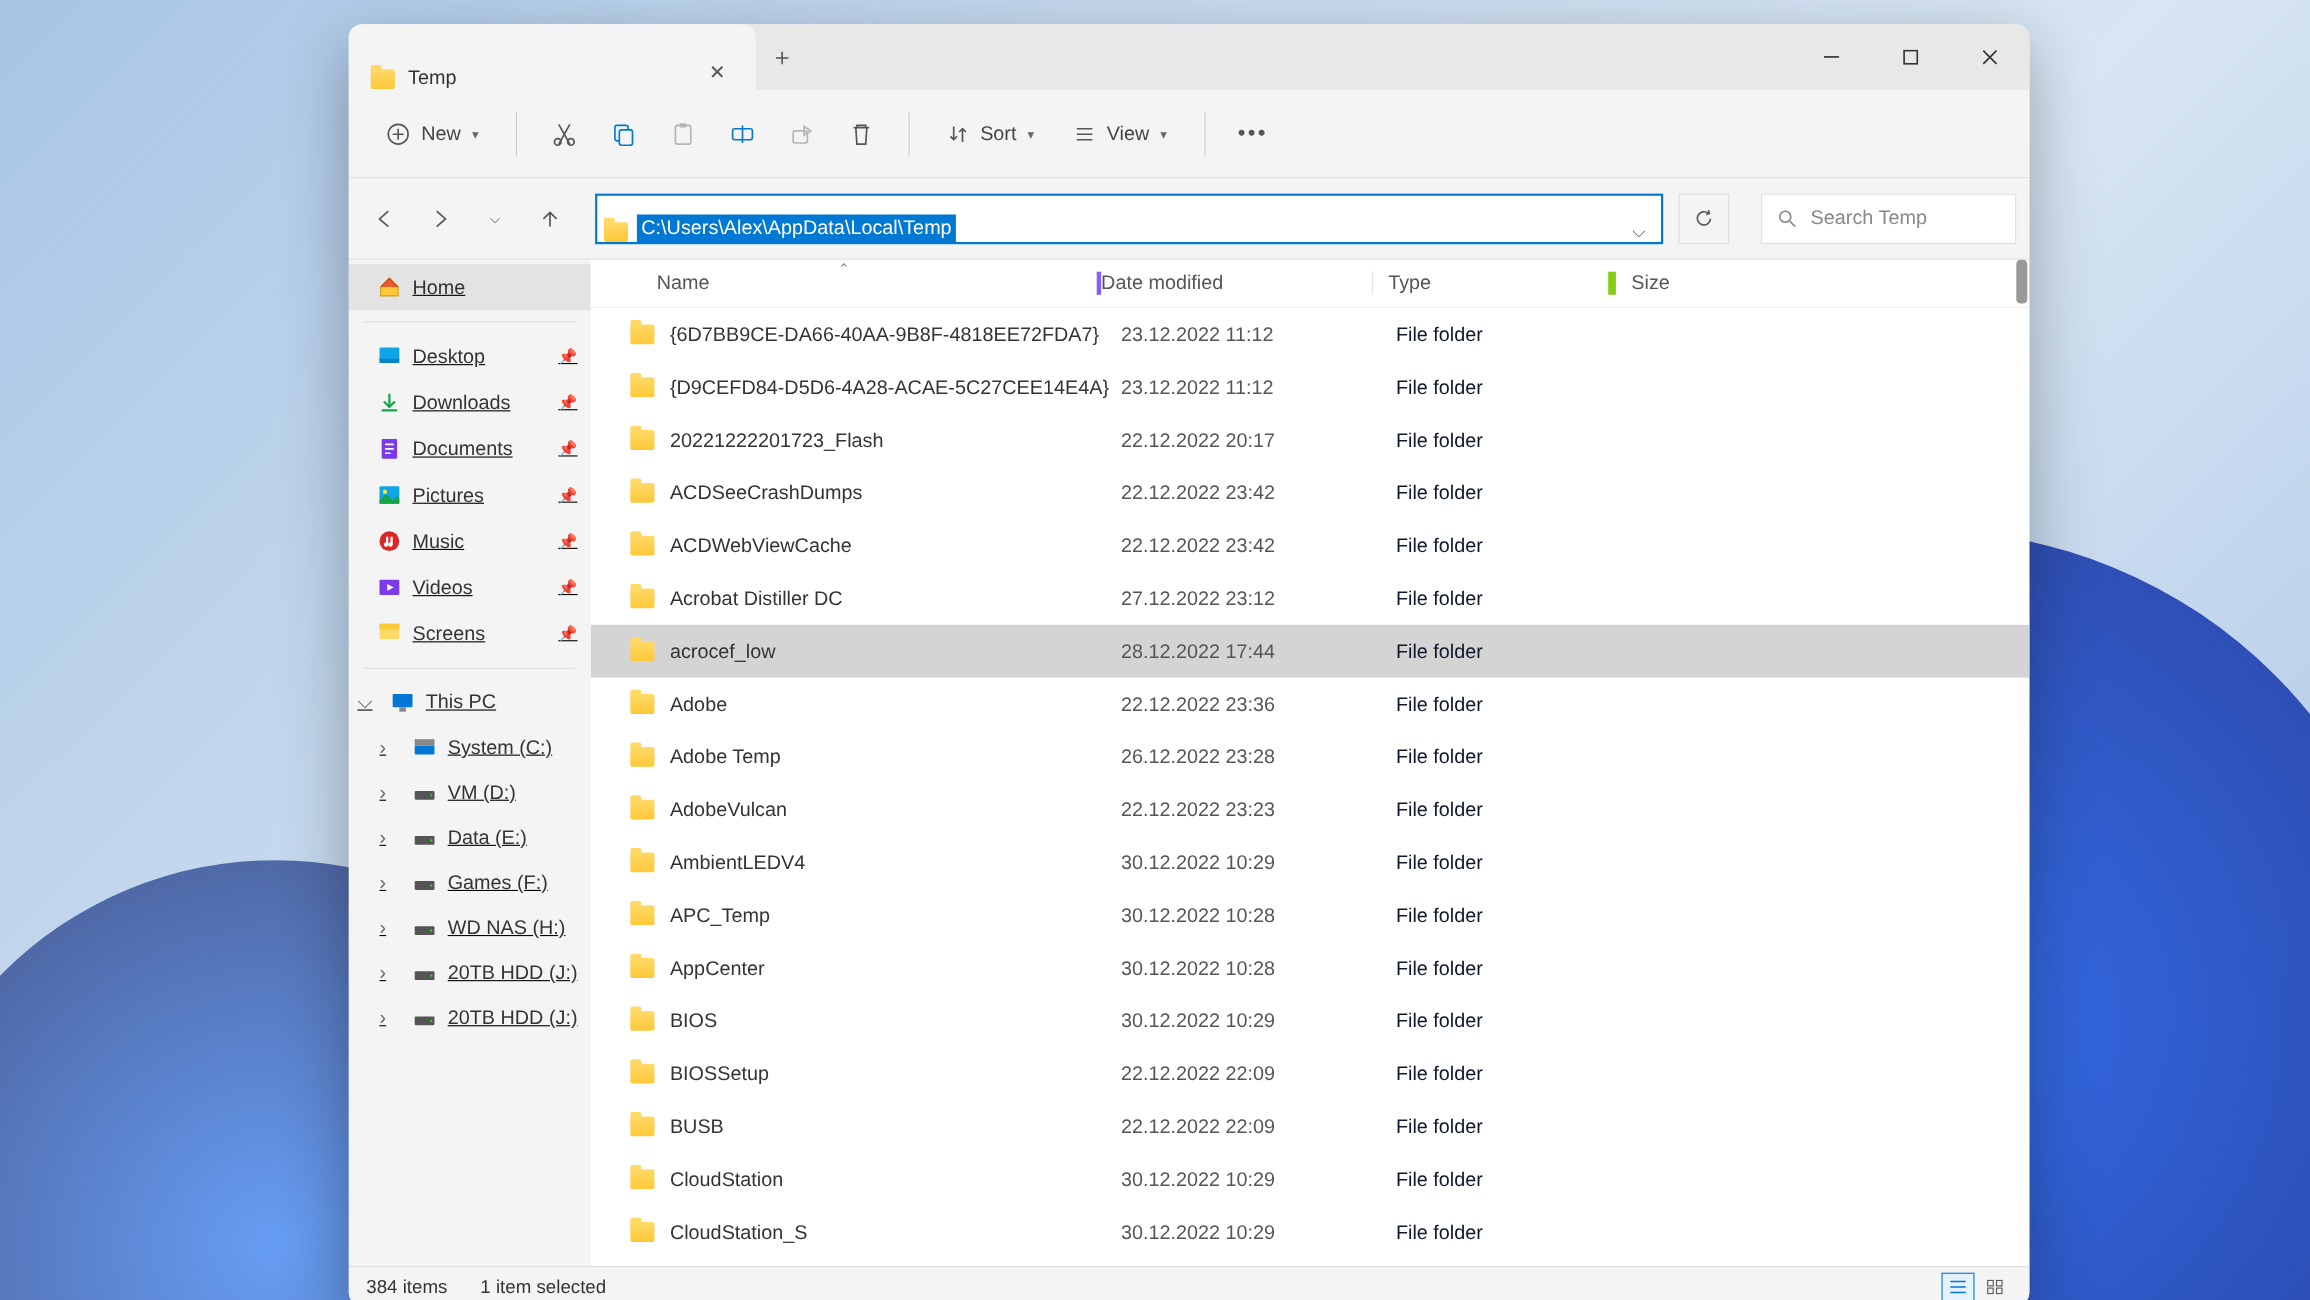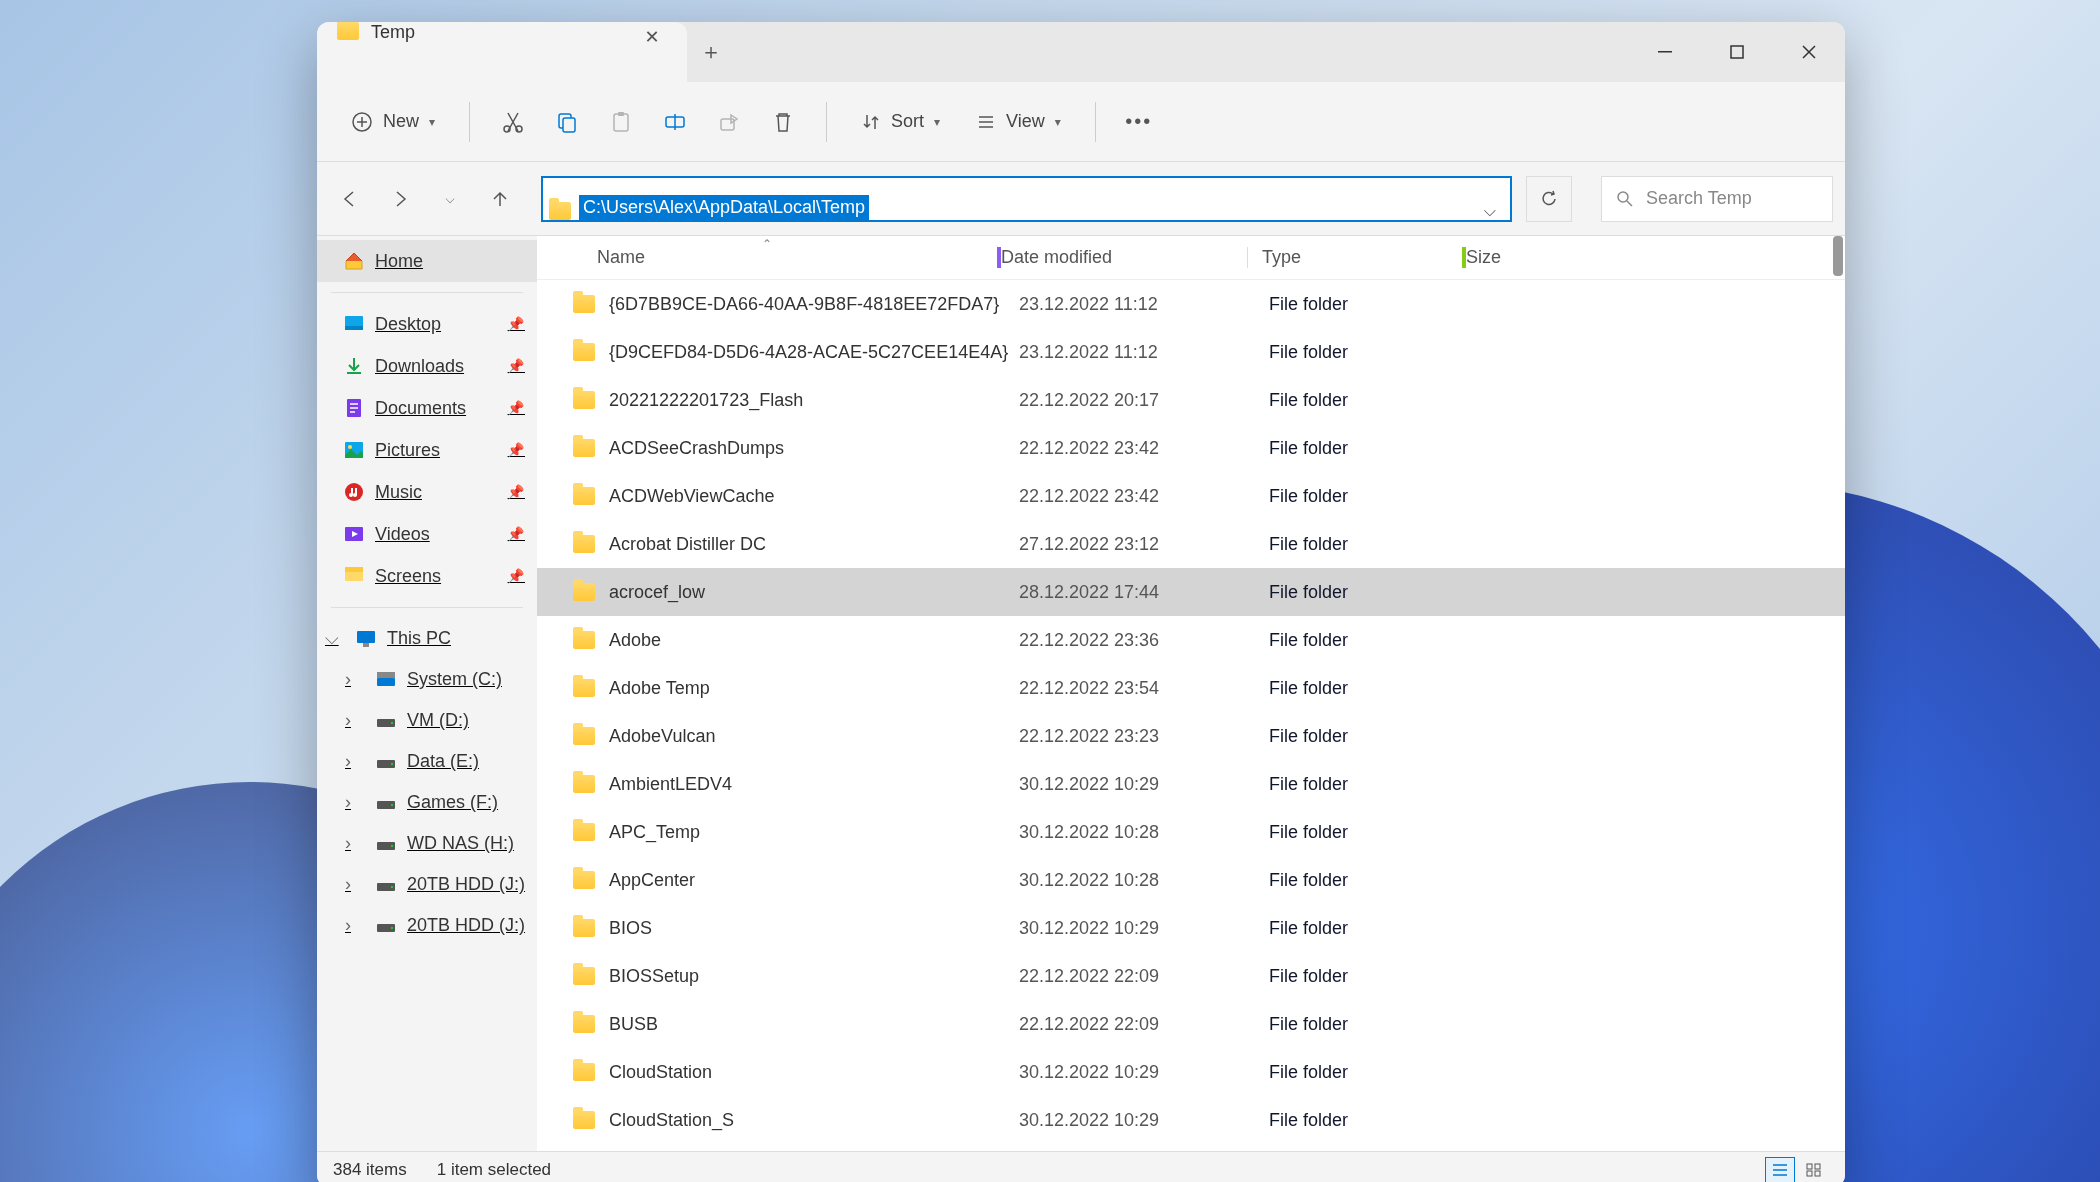--- a/index.html
+++ b/index.html
@@ -1,21 +1,21 @@
 <!DOCTYPE html>
 <html><head>
 <meta charset="utf-8">
 <style>
 * { margin: 0; padding: 0; box-sizing: border-box; font-family: 'Segoe UI', sans-serif; }
 body { background: linear-gradient(135deg, #a8c5e6 0%, #c4d8ed 30%, #d8e5f3 60%, #a8c5e6 100%); width: 2100px; height: 1182px; position: relative; overflow: hidden; }
 .bg-shape1 { position: absolute; bottom: -200px; right: -100px; width: 900px; height: 900px; background: radial-gradient(circle, #2563eb 0%, #1e40af 70%); border-radius: 50%; opacity: 0.9; }
 .bg-shape2 { position: absolute; bottom: -300px; left: -100px; width: 700px; height: 700px; background: radial-gradient(circle, #3b82f6 0%, #1e3a8a 70%); border-radius: 50%; opacity: 0.7; }
 .window { position: absolute; left: 317px; top: 22px; width: 1528px; height: 1165px; background: #f4f4f4; border-radius: 12px; box-shadow: 0 20px 60px rgba(0,0,0,0.3); display: flex; flex-direction: column; overflow: hidden; }
 .titlebar { height: 60px; background: #e8e8e8; display: flex; align-items: stretch; border-radius: 12px 12px 0 0; }
-.tab { background: #f4f4f4; width: 370px; display: flex; align-items: flex-start; padding: 0 20px; font-size: 18px; color: #333; border-radius: 12px 12px 0 0; position: relative; border-bottom: 1px solid #f4f4f4; }
+.tab { background: #f4f4f4; width: 370px; display: flex; align-items: flex-end; padding: 0 20px; font-size: 18px; color: #333; border-radius: 12px 12px 0 0; position: relative; border-bottom: 1px solid #f4f4f4; }
 .tab .folder-icon { margin-right: 12px; }
 .tab-close { margin-left: auto; width: 30px; height: 30px; display: flex; align-items: center; justify-content: center; cursor: pointer; color: #555; font-size: 18px; }
 .new-tab { width: 48px; display: flex; align-items: center; justify-content: center; color: #555; font-size: 22px; cursor: pointer; }
 .window-controls { margin-left: auto; display: flex; align-items: center; padding-right: 16px; gap: 32px; }
 .win-btn { width: 40px; height: 40px; display: flex; align-items: center; justify-content: center; cursor: pointer; color: #333; }
 .toolbar { height: 80px; background: #f4f4f4; display: flex; align-items: center; padding: 0 20px; gap: 8px; border-bottom: 1px solid #ddd; }
 .toolbar-btn { display: flex; align-items: center; gap: 10px; padding: 8px 14px; color: #444; cursor: pointer; font-size: 18px; border-radius: 4px; }
 .toolbar-icon-btn { width: 46px; height: 46px; display: flex; align-items: center; justify-content: center; cursor: pointer; color: #555; }
 .toolbar-sep { width: 1px; height: 40px; background: #ccc; margin: 0 12px; }
 .navbar { height: 74px; background: #f4f4f4; display: flex; align-items: center; padding: 0 12px; gap: 8px; border-bottom: 1px solid #ddd; }
@@ -36,21 +36,21 @@
 .side-sep { height: 1px; background: #ddd; margin: 10px 14px; }
 .side-quick { padding-left: 26px; }
 .side-tree { padding-left: 8px; }
 .side-tree .chev { width: 20px; color: #666; }
 .main { flex: 1; background: #fff; display: flex; flex-direction: column; position: relative; }
 .headers { display: flex; height: 44px; align-items: center; color: #555; font-size: 18px; border-bottom: 1px solid #eee; }
 .col-name { width: 460px; padding-left: 60px; position: relative; }
 .col-name .sort-ind { position: absolute; top: -10px; left: 50%; transform: translateX(-50%); color: #888; font-size: 12px; }
 .col-date { width: 250px; border-left: 4px solid #8b5cf6; }
 .col-type { width: 215px; border-left: 1px solid #ddd; padding-left: 14px; }
-.col-size { flex: 1; border-left: 4px solid #84cc16; }
+.col-size { flex: 1; border-left: 7px solid #84cc16; padding-left: 14px; }
 .file-list { flex: 1; overflow-y: auto; }
 .file-row { display: flex; height: 48px; align-items: center; font-size: 18px; color: #333; padding-left: 36px; }
 .file-row.selected { background: #d4d4d4; }
 .file-row .folder-icon { margin-right: 14px; }
 .fn { width: 410px; white-space: nowrap; overflow: hidden; }
 .fd { width: 250px; color: #555; }
 .ft { width: 215px; color: #0f172a; }
 .fs { flex: 1; }
 .scrollbar-ind { position: absolute; right: 2px; top: 0; width: 10px; height: 40px; background: #999; border-radius: 4px; }
 .statusbar { height: 36px; background: #f4f4f4; display: flex; align-items: center; padding: 0 16px; font-size: 17px; color: #333; gap: 30px; border-top: 1px solid #ddd; }
@@ -400,21 +400,21 @@
           <div class="file-row">
             <span class="folder-icon"></span>
             <span class="fn">Adobe</span>
             <span class="fd">22.12.2022 23:36</span>
             <span class="ft">File folder</span>
             <span class="fs"></span>
           </div>
           <div class="file-row">
             <span class="folder-icon"></span>
             <span class="fn">Adobe Temp</span>
-            <span class="fd">22.12.2022 23:54</span>
+            <span class="fd">26.12.2022 23:28</span>
             <span class="ft">File folder</span>
             <span class="fs"></span>
           </div>
           <div class="file-row">
             <span class="folder-icon"></span>
             <span class="fn">AdobeVulcan</span>
             <span class="fd">22.12.2022 23:23</span>
             <span class="ft">File folder</span>
             <span class="fs"></span>
           </div>

